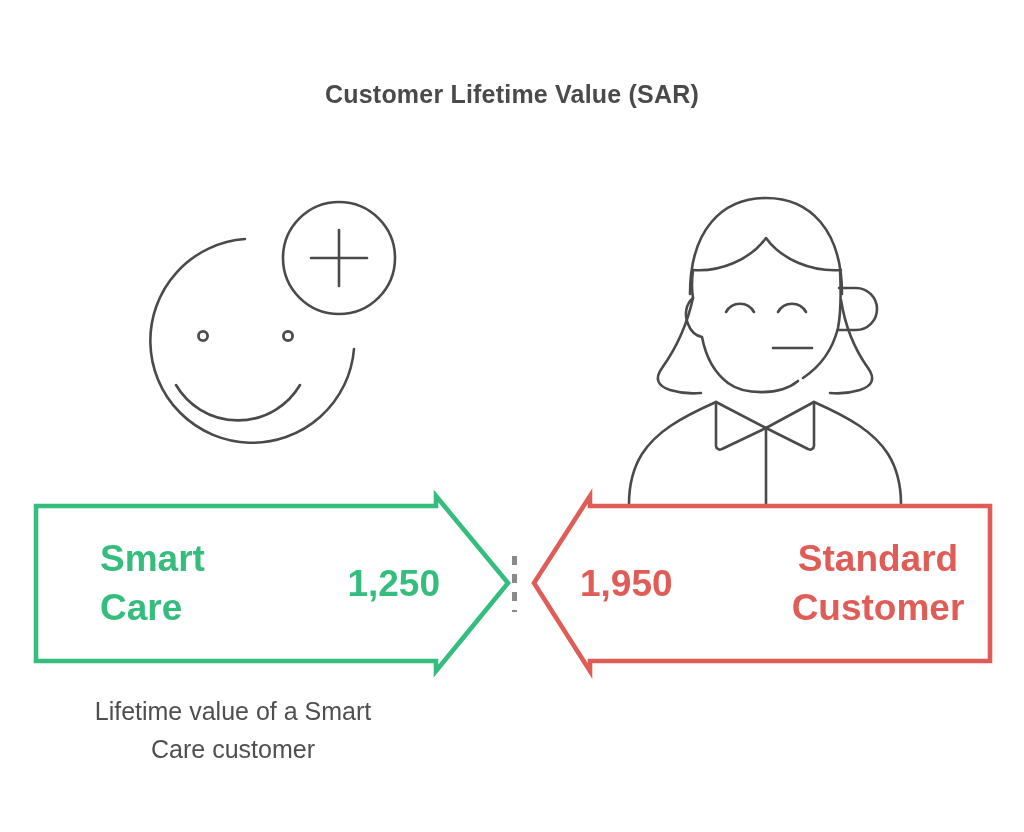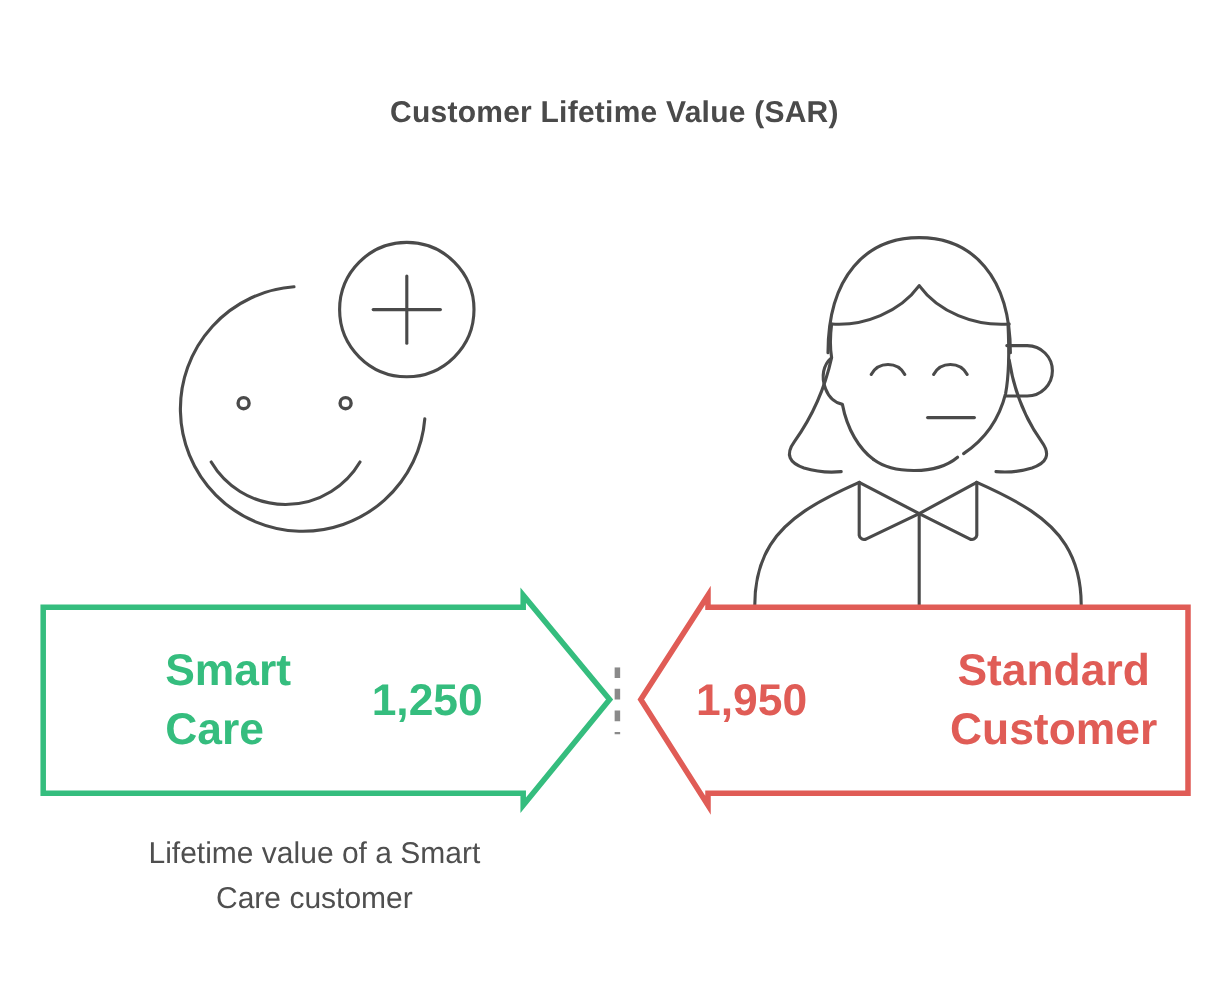--- a/index.html
+++ b/index.html
@@ -83,21 +83,21 @@
     align-items: center;
     font-size: 37px;
     font-weight: bold;
     line-height: 1.32;
   }
   .arrow-text .seg { white-space: pre-line; }
 
   #smart-care-text {
     left: 78px;
     width: 340px;
-    justify-content: center;
+    justify-content: space-between;
     color: #35bd7e;
   }
   #smart-care-text .label-seg { text-align: left; min-width: 150px; }
   #smart-care-text .value-seg  { text-align: left; margin-left: 22px; }
 
   #standard-customer-text {
     left: 60px;
     width: 408px;
     justify-content: flex-start;
     color: #e05c56;
@@ -118,21 +118,21 @@
   
   .caption {
     position: absolute;
     top: 692px;
     font-size: 25px;
     color: #4f4f4f;
     line-height: 38px;
     text-align: center;
     white-space: pre-line;
   }
-  #caption-smart-care { left: 47px; width: 430px; }
+  #caption-smart-care { left: 18px; width: 430px; }
   #caption-standard-customer { left: 570px; width: 440px; }
 </style>
 </head>
 <body>
 
 <div id="canvas">
 
   <div id="title">Customer Lifetime Value (SAR)</div>
 
   <div class="icon-wrap" id="icon-smart-care">

